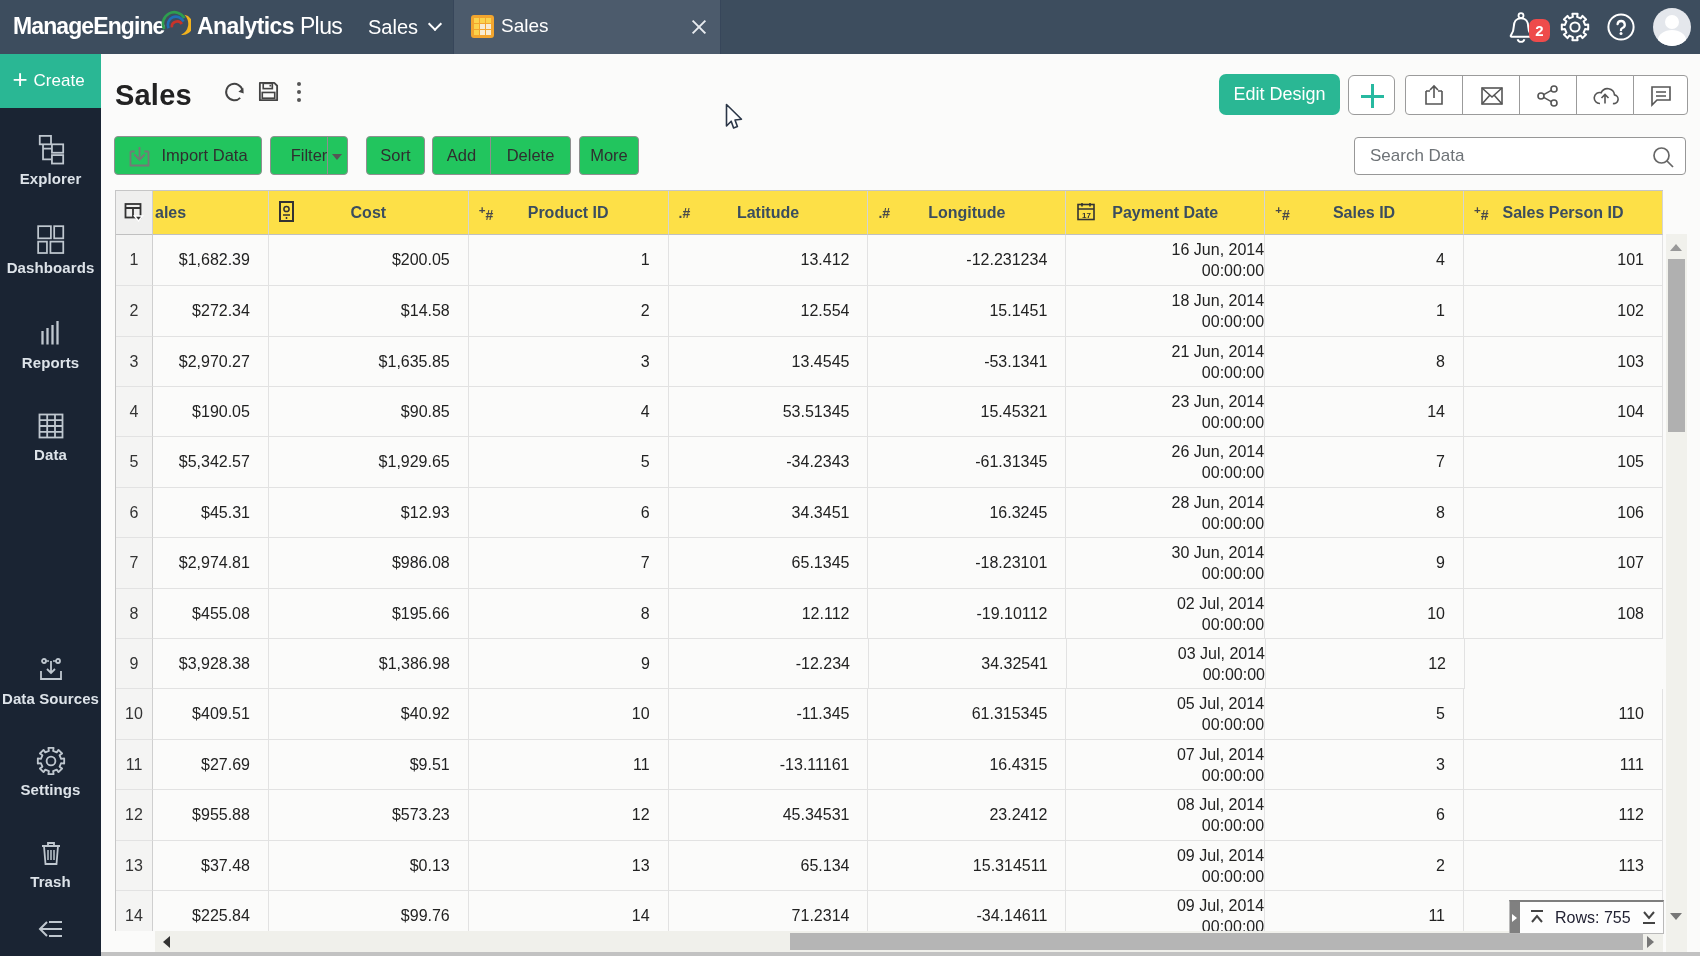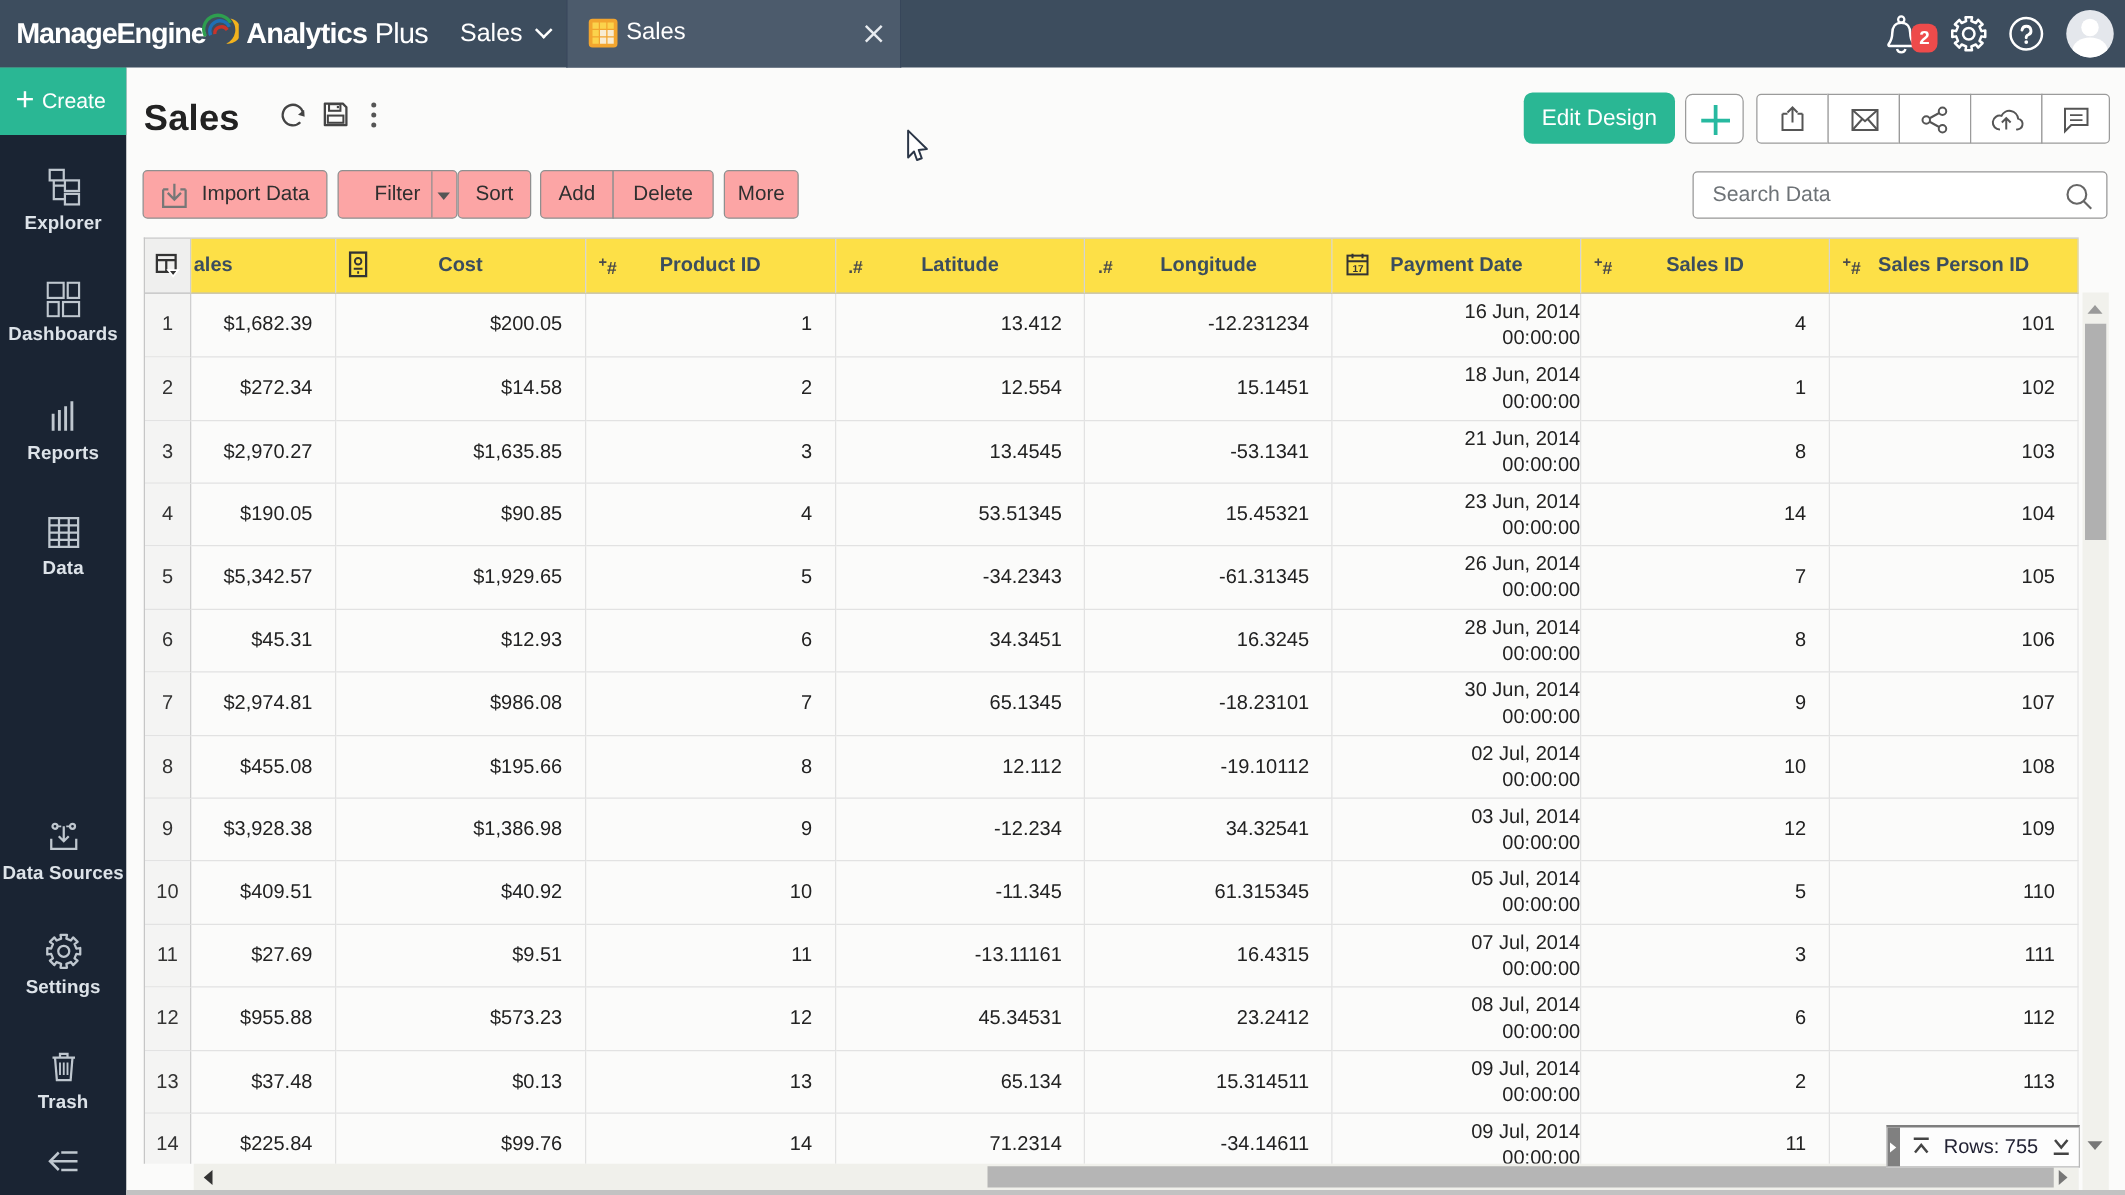--- a/index.html
+++ b/index.html
@@ -34,21 +34,21 @@
   .sbitem svg { display:block; margin:0 auto 5px auto; }
 
   
   #title { position:absolute; left:115px; top:79px; font-size:29px; font-weight:bold; color:#222; letter-spacing:0.2px; }
   .ticon { position:absolute; top:80px; }
   #editdesign { position:absolute; left:1219px; top:74px; width:121px; height:41px; background:#2ab794; border-radius:7px; color:#fff; font-size:18px; text-align:center; line-height:41px; }
   #plusbtn { position:absolute; left:1348px; top:75px; width:47px; height:40px; border:1px solid #9b9b9b; border-radius:6px; background:#fff; }
   .igroup { position:absolute; top:75px; width:58px; height:40px; border:1px solid #9b9b9b; background:#fff; }
 
   
-  .tbtn { position:absolute; top:136px; height:39px; border:1px solid #8f8f8f; border-radius:4px; background:#fca5a5; color:#2f2f2f; font-size:16.5px; display:flex; align-items:center; justify-content:center; }
+  .tbtn { position:absolute; top:136px; height:39px; border:1px solid #8f8f8f; border-radius:4px; background:#22c55e; color:#2f2f2f; font-size:16.5px; display:flex; align-items:center; justify-content:center; }
   #searchbox { position:absolute; left:1354px; top:137px; width:332px; height:38px; border:1px solid #979797; border-radius:4px; background:#fff; color:#6e7377; font-size:17px; line-height:36px; padding-left:15px; }
 
   
   #tbl { position:absolute; left:115px; top:190px; width:1548px; height:741px; overflow:hidden; border-top:1px solid #c6c6c6; border-left:1px solid #c6c6c6; }
   .trow { display:flex; }
   .trow > div { border-right:1px solid #e2e2e2; border-bottom:1px solid #e2e2e2; overflow:hidden; }
   #thead > div { background:#fde047; border-right:1px solid #d4d4d4; border-bottom:1px solid #c0c0c0; color:#3b4d5e; font-weight:bold; font-size:16px; position:relative; display:flex; align-items:center; justify-content:center; }
   .rn { width:37px; background:#f4f4f3; border-right:1px solid #cfcfcf !important; display:flex; align-items:center; justify-content:center; color:#333; font-size:16px; flex:none; }
   .c1 { width:116px; } .c2 { width:200px; } .c3 { width:200px; } .c4 { width:200px; }
   .c5 { width:198px; } .c6 { width:199px;text-align:right; } .c7 { width:199px; } .c8 { width:199px; flex:none; }
@@ -236,21 +236,21 @@
   </svg>
 </div>
 
 <div class="tbtn" style="left:114px;width:148px;">
   <svg width="23" height="22" viewBox="0 0 23 22" fill="none" stroke="#777" stroke-width="1.8" style="margin:3px 10px 0 0;">
     <path d="M2.5 5.5 h4.2 M16.3 5.5 h4.2 M20.5 5.5 v14 h-18 v-14"></path>
     <path d="M11.5 13.5 V1 M6.2 8.3 l5.3 5.4 l5.3-5.4"></path>
   </svg>
   Import Data
 </div>
-<div class="tbtn" style="left:270px;width:96px;">Filter<div style="position:absolute;right:19px;top:0;height:100%;border-left:1px solid #8f8f8f;"></div>
+<div class="tbtn" style="left:270px;width:78px;">Filter<div style="position:absolute;right:19px;top:0;height:100%;border-left:1px solid #8f8f8f;"></div>
   <div class="arrow" style="right:5px;top:17px;border-left:5px solid transparent;border-right:5px solid transparent;border-top:6px solid #555;"></div>
 </div>
 <div class="tbtn" style="left:366px;width:59px;">Sort</div>
 <div class="tbtn" style="left:432px;width:59px;border-radius:4px 0 0 4px;">Add</div>
 <div class="tbtn" style="left:490px;width:81px;border-radius:0 4px 4px 0;">Delete</div>
 <div class="tbtn" style="left:579px;width:60px;">More</div>
 <div id="searchbox">Search Data
   <svg width="23" height="23" viewBox="0 0 23 23" fill="none" stroke="#666" stroke-width="1.7" style="position:absolute;right:10px;top:8px;">
     <circle cx="9.5" cy="9.5" r="7.5"></circle>
       <path d="M15 15 L21 21"></path>
@@ -423,21 +423,20 @@
       <div class="c1 num">$3,928.38</div>
       <div class="c2 num">$1,386.98</div>
       <div class="c3 num">9</div>
       <div class="c4 num">-12.234</div>
       <div class="c5 num">34.32541</div>
       <div class="c6 date">
         <span>03 Jul, 2014</span>
         <span>00:00:00</span>
       </div>
       <div class="c7 num">12</div>
-      <div class="c8 num">109</div>
     </div>
     <div class="trow" style="height:51px;">
       <div class="rn">10</div>
       <div class="c1 num">$409.51</div>
       <div class="c2 num">$40.92</div>
       <div class="c3 num">10</div>
       <div class="c4 num">-11.345</div>
       <div class="c5 num">61.315345</div>
       <div class="c6 date">
         <span>05 Jul, 2014</span>

